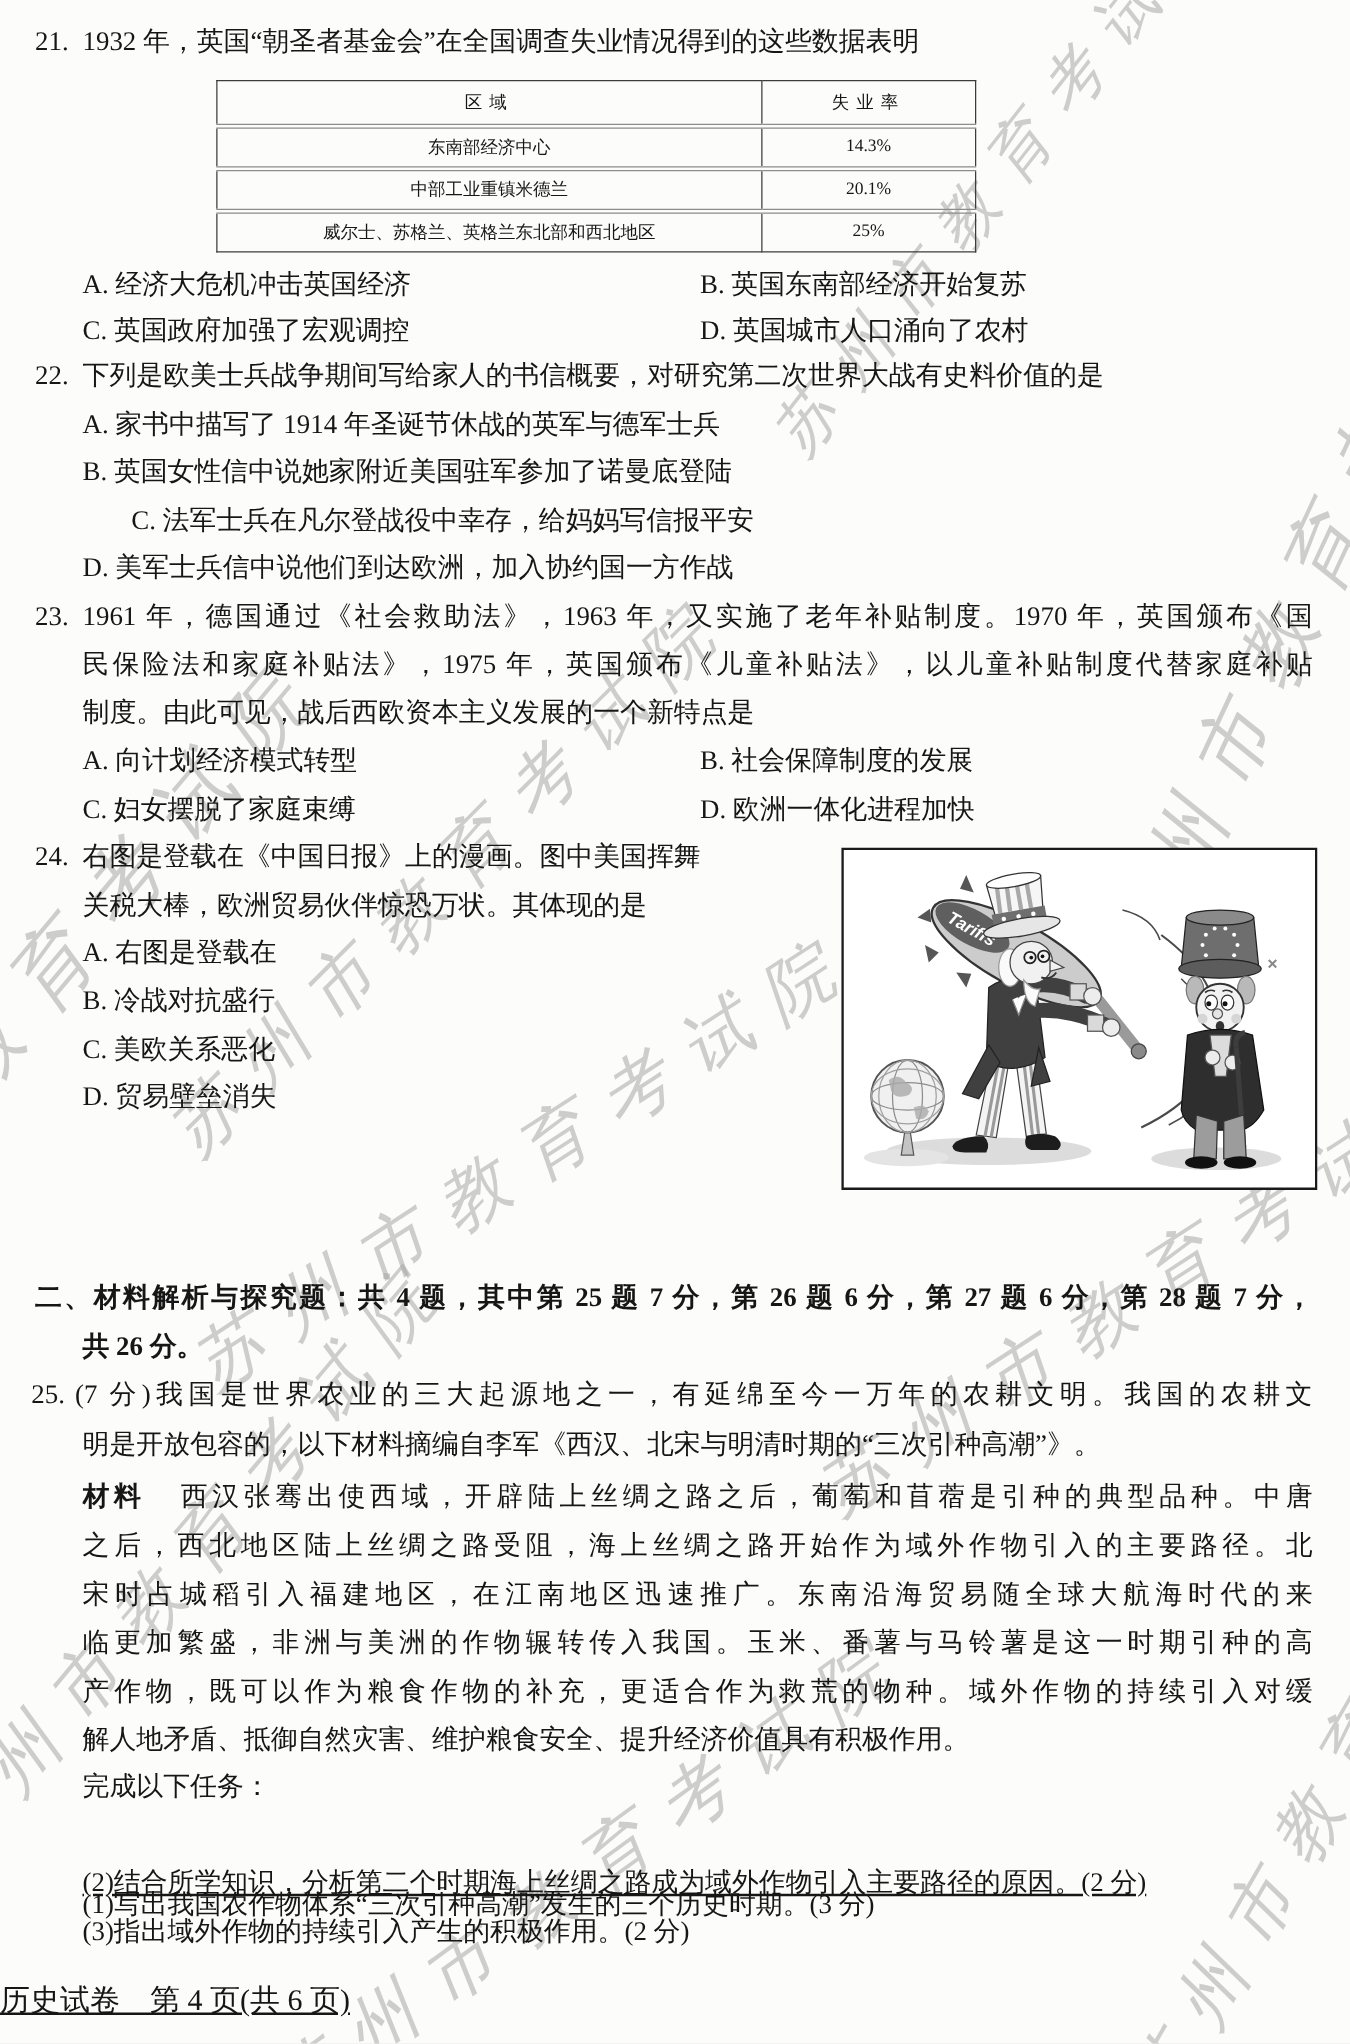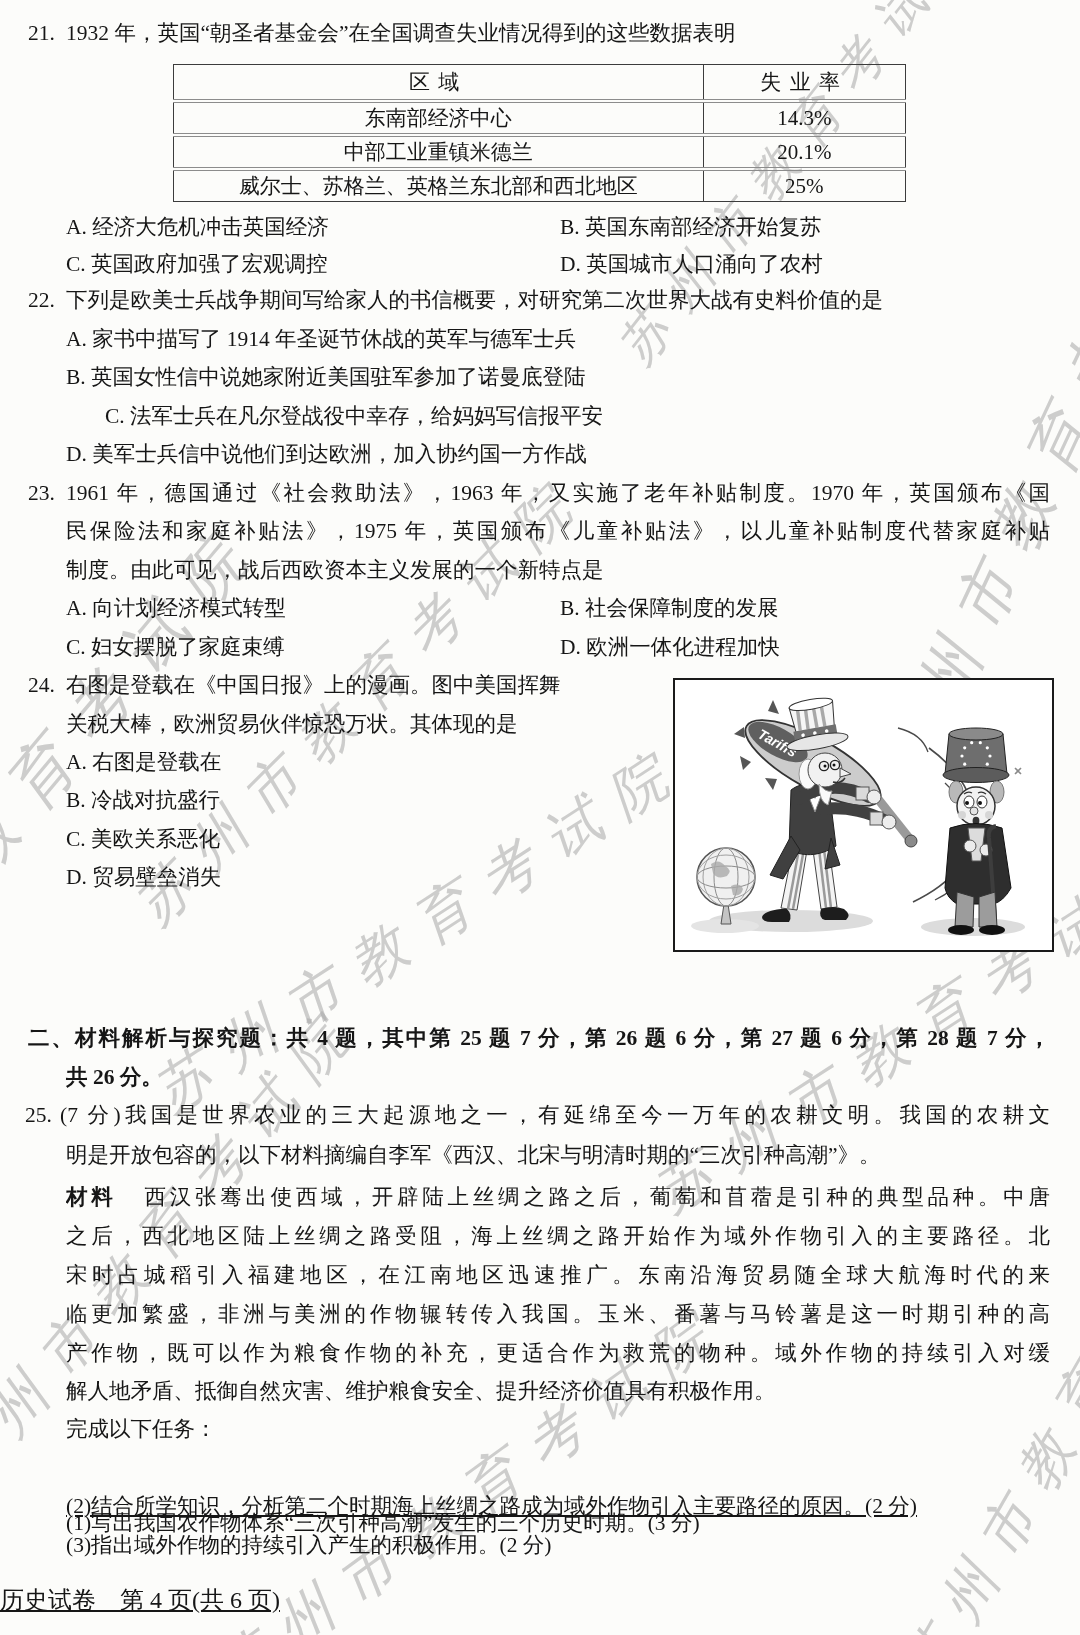--- a/index.html
+++ b/index.html
@@ -5,21 +5,21 @@
   html,body{margin:0;padding:0;background:#e8e8e8;}
   #page{position:relative;width:1080px;height:1635px;margin:0 auto;background:#fcfcfa;
         font-family:"Liberation Serif","DejaVu Serif",serif;color:#161616;overflow:hidden;}
   .line{position:absolute;font-size:21.5px;line-height:30px;white-space:nowrap;}
   .fill{white-space:normal;text-align:justify;text-align-last:justify;height:30px;overflow:hidden;}
   .num{display:inline-block;width:38px;}
   .bold{font-weight:bold;}
   .optB{position:absolute;left:494px;top:0;white-space:nowrap;}
   .matlabel{font-weight:bold;margin-right:28px;}
   
-  #t21{position:absolute;left:173px;top:64px;width:733px;border-collapse:collapse;font-size:21px;}
+  #t21{position:absolute;left:173px;top:64px;width:608px;border-collapse:collapse;font-size:14px;}
   #t21 th,#t21 td{border:1.6px solid #3c3c3c;text-align:center;padding:0;}
   #t21 th{height:34px;font-weight:normal;letter-spacing:.4em;}
   #t21 td{height:30px;margin-top:45px;}
   #t21 .dsep{border-bottom:4px double #8c8c8c;}
   #t21 .c1{width:531px;}
   #t21 .c2{width:202px;}
   
   #footer{position:absolute;top:1584px;left:0;width:100%;text-align:left;font-size:24px;text-decoration:underline;}
   
   .wm{position:absolute;color:#a8a8a8;opacity:.55;font-style:italic;letter-spacing:.38em;

